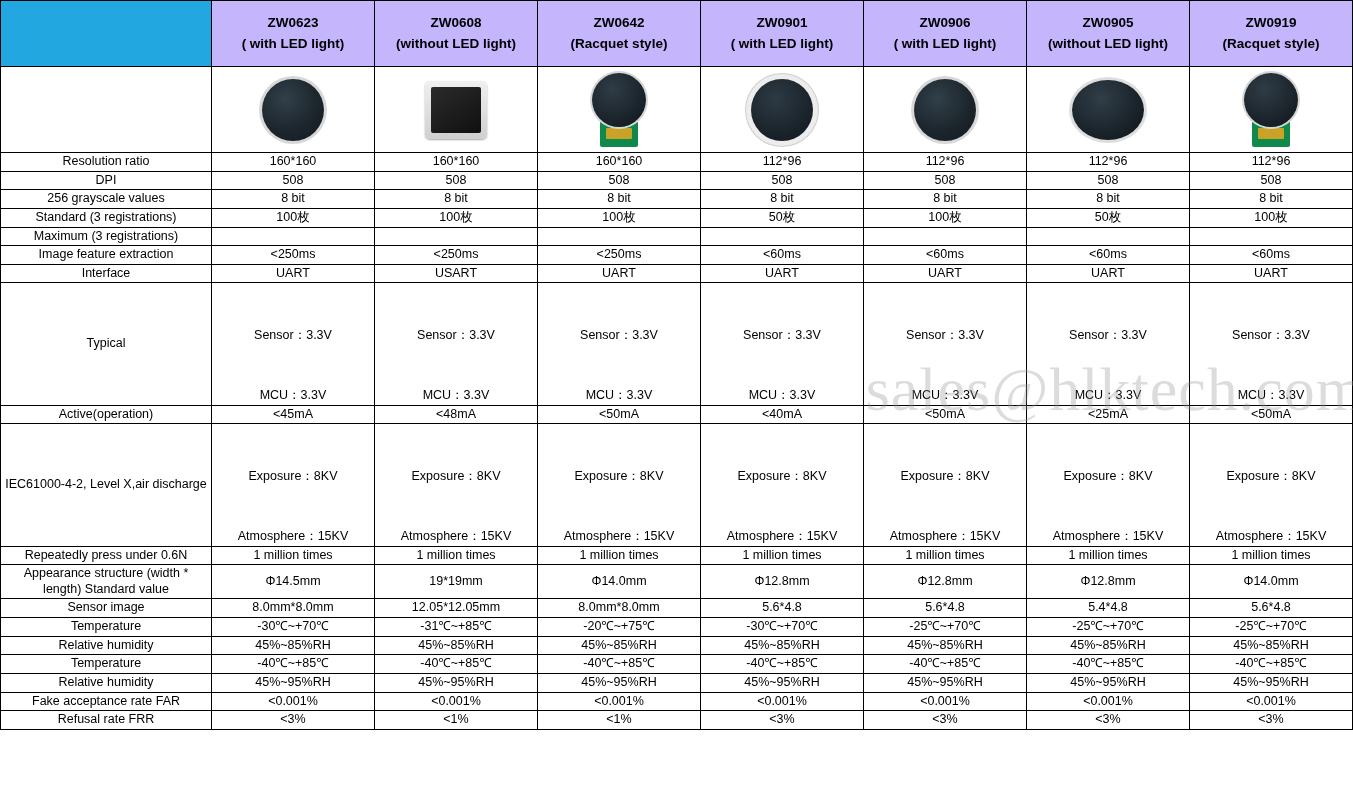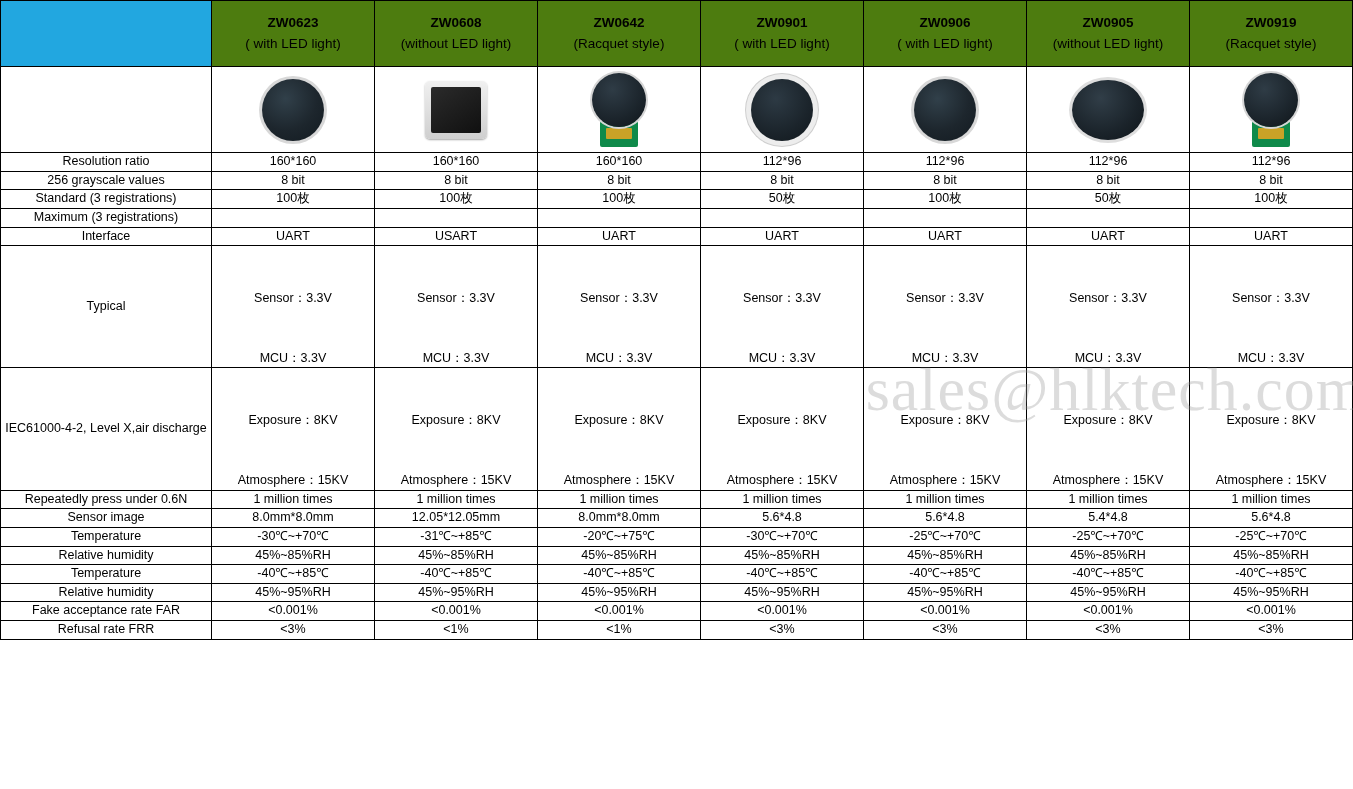--- a/index.html
+++ b/index.html
@@ -33,28 +33,28 @@
   }
   col.label { width: 211px; }
   col.prod { width: 163px; }
 
   
   tr.header-row td.corner {
     background: #22a7e0;
     border: 1px solid #000;
   }
   tr.header-row td.prodhead {
-    background: #4d7c0f;
+    background: #c4b5fd;
     font-weight: bold;
     font-size: 13.5px;
     height: 66px;
     line-height: 1.5;
   }
   .prodname { display:block; }
-  .prodsub  { display:block; font-weight: normal; }
+  .prodsub  { display:block; font-weight: bold; }
 
   
   tr.image-row td { height: 86px; background: #ffffff; }
   tr.image-row td.corner { background: #ffffff; }
 
   
   td.rowlabel {
     background: #e8e8e8;
     font-weight: normal;
     font-size: 12.5px;
@@ -230,20 +230,30 @@
           <td class="rowlabel">Resolution ratio</td>
           <td class="val">160*160</td>
           <td class="val">160*160</td>
           <td class="val">160*160</td>
           <td class="val">112*96</td>
           <td class="val">112*96</td>
           <td class="val">112*96</td>
           <td class="val">112*96</td>
         </tr>
         <tr>
+          <td class="rowlabel">DPI</td>
+          <td class="val">508</td>
+          <td class="val">508</td>
+          <td class="val">508</td>
+          <td class="val">508</td>
+          <td class="val">508</td>
+          <td class="val">508</td>
+          <td class="val">508</td>
+        </tr>
+        <tr>
           <td class="rowlabel">256 grayscale values</td>
           <td class="val">8 bit</td>
           <td class="val">8 bit</td>
           <td class="val">8 bit</td>
           <td class="val">8 bit</td>
           <td class="val">8 bit</td>
           <td class="val">8 bit</td>
           <td class="val">8 bit</td>
         </tr>
         <tr>
@@ -260,20 +270,30 @@
           <td class="rowlabel">Maximum (3 registrations)</td>
           <td class="val"></td>
           <td class="val"></td>
           <td class="val"></td>
           <td class="val"></td>
           <td class="val"></td>
           <td class="val"></td>
           <td class="val"></td>
         </tr>
         <tr>
+          <td class="rowlabel">Image feature extraction</td>
+          <td class="val">&lt;250ms</td>
+          <td class="val">&lt;250ms</td>
+          <td class="val">&lt;250ms</td>
+          <td class="val">&lt;60ms</td>
+          <td class="val">&lt;60ms</td>
+          <td class="val">&lt;60ms</td>
+          <td class="val">&lt;60ms</td>
+        </tr>
+        <tr>
           <td class="rowlabel">Interface</td>
           <td class="val">UART</td>
           <td class="val">USART</td>
           <td class="val">UART</td>
           <td class="val">UART</td>
           <td class="val">UART</td>
           <td class="val">UART</td>
           <td class="val">UART</td>
         </tr>
         <tr>
@@ -301,20 +321,30 @@
           <td class="val twoline">
             <span>Sensor：3.3V</span>
             <span>MCU：3.3V</span>
           </td>
           <td class="val twoline">
             <span>Sensor：3.3V</span>
             <span>MCU：3.3V</span>
           </td>
         </tr>
         <tr>
+          <td class="rowlabel">Active(operation)</td>
+          <td class="val">&lt;45mA</td>
+          <td class="val">&lt;48mA</td>
+          <td class="val">&lt;50mA</td>
+          <td class="val">&lt;40mA</td>
+          <td class="val">&lt;50mA</td>
+          <td class="val">&lt;25mA</td>
+          <td class="val">&lt;50mA</td>
+        </tr>
+        <tr>
           <td class="rowlabel">IEC61000-4-2, Level X,air discharge</td>
           <td class="val twoline">
             <span>Exposure：8KV</span>
             <span>Atmosphere：15KV</span>
           </td>
           <td class="val twoline">
             <span>Exposure：8KV</span>
             <span>Atmosphere：15KV</span>
           </td>
           <td class="val twoline">
@@ -340,20 +370,30 @@
         </tr>
         <tr>
           <td class="rowlabel">Repeatedly press under 0.6N</td>
           <td class="val">1 million times</td>
           <td class="val">1 million times</td>
           <td class="val">1 million times</td>
           <td class="val">1 million times</td>
           <td class="val">1 million times</td>
           <td class="val">1 million times</td>
           <td class="val">1 million times</td>
+        </tr>
+        <tr>
+          <td class="rowlabel">Appearance structure (width * length) Standard value</td>
+          <td class="val">Φ14.5mm</td>
+          <td class="val">19*19mm</td>
+          <td class="val">Φ14.0mm</td>
+          <td class="val">Φ12.8mm</td>
+          <td class="val">Φ12.8mm</td>
+          <td class="val">Φ12.8mm</td>
+          <td class="val">Φ14.0mm</td>
         </tr>
         <tr>
           <td class="rowlabel">Sensor image</td>
           <td class="val">8.0mm*8.0mm</td>
           <td class="val">12.05*12.05mm</td>
           <td class="val">8.0mm*8.0mm</td>
           <td class="val">5.6*4.8</td>
           <td class="val">5.6*4.8</td>
           <td class="val">5.4*4.8</td>
           <td class="val">5.6*4.8</td>

